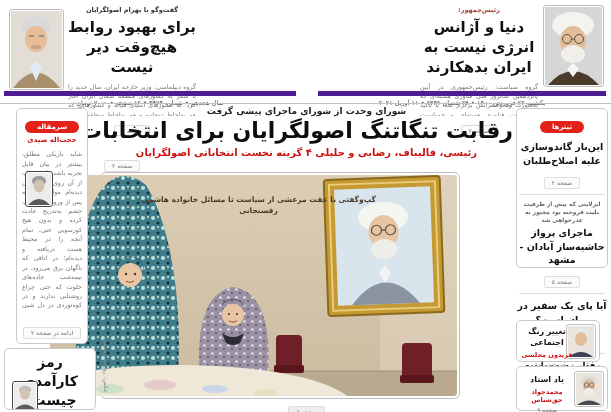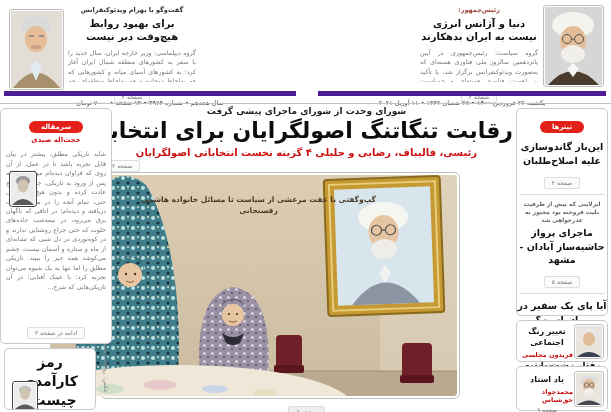--- a/index.html
+++ b/index.html
@@ -4,37 +4,37 @@
 <style>
   html,body{margin:0;padding:0;background:#fff;}
   .page{position:relative;width:611px;height:412px;background:#fff;overflow:hidden;
         font-family:"DejaVu Sans",sans-serif;direction:rtl;}
   .abs{position:absolute;}
   .box{border:1px solid #c9c9c9;border-radius:5px;background:#fff;box-sizing:border-box;}
   .photo-frame{border:1px solid #bdbdbd;border-radius:3px;padding:1px;background:#fff;box-sizing:border-box;}
   .pill{background:#e32119;color:#fff;border-radius:9px;font-size:7px;font-weight:bold;
         padding:2px 12px;display:inline-block;line-height:1.2;}
   .kicker-sm{font-size:6.5px;font-weight:bold;color:#333;text-align:center;line-height:1.35;}
-  .head-md{font-size:10px;font-weight:bold;color:#111;text-align:center;line-height:1.35;}
+  .head-md{font-size:15px;font-weight:bold;color:#111;text-align:center;line-height:1.35;}
   .body-txt{font-size:6.3px;color:#777;text-align:justify;line-height:1.5;}
   .page-tag{font-size:6px;color:#777;border:1px solid #ddd;border-radius:2px;background:#fbfbfb;
             padding:1px 7px;display:inline-block;line-height:1.3;}
   .meta-line{font-size:6.5px;color:#555;border-top:5px solid #4c1d95;padding-top:3px;text-align:center;}
   .author-red{font-size:7px;font-weight:bold;color:#cc1111;text-align:center;}
   .divider-h{border-top:1px solid #ddd;}
   .lead-kicker{font-size:9px;font-weight:bold;color:#222;text-align:center;}
   .lead-head{font-size:22px;font-weight:bold;color:#0d0d0d;text-align:center;white-space:nowrap;
              letter-spacing:-0.3px;line-height:1.1;}
   .lead-sub{font-size:10px;font-weight:bold;color:#cc1111;text-align:center;}
   .ov-kicker{font-size:7.5px;font-weight:bold;color:#4a3a28;text-align:center;line-height:1.4;}
   .ov-head{font-size:16.5px;font-weight:bold;color:#151515;text-align:center;line-height:1.35;}
   .rc-head{font-size:9.5px;font-weight:bold;color:#111;text-align:center;line-height:1.4;}
   .rc-kicker{font-size:5.8px;color:#666;font-weight:bold;text-align:center;line-height:1.4;}
   .col-head{font-size:8px;font-weight:bold;color:#111;text-align:center;line-height:1.4;}
-  .col-author{font-size:6.5px;font-weight:bold;color:#cc1111;}
+  .col-author{font-size:6.5px;font-weight:bold;color:#cc1111;text-align:center;}
   .col-page{font-size:5.8px;color:#777;text-align:center;}
   .credit-vert{writing-mode:vertical-rl;font-size:6px;color:#8a8a8a;letter-spacing:0.5px;}
   .tag-center{text-align:center;}
 </style>
 </head>
 <body>
 
 <div class="page">
 
   <div class="abs" style="left:0;top:0;width:611px;height:103px;">
@@ -46,21 +46,21 @@
         <ellipse cx="25" cy="28" rx="11" ry="13" fill="#e6bd96"></ellipse>
         <rect x="18" y="24" width="5" height="2" fill="#9a8f85"></rect>
           <rect x="28" y="24" width="5" height="2" fill="#9a8f85"></rect>
         <ellipse cx="25" cy="36" rx="5" ry="2" fill="#c7a181"></ellipse>
         <path d="M2,77 Q25,46 49,77 Z" fill="#a8906c"></path>
         <path d="M19,56 L25,50 L31,56 L25,70 Z" fill="#dfeaf2"></path>
       </svg>
     </div>
 
     <div class="abs" style="left:68px;top:6px;width:128px;">
-      <div class="kicker-sm">گفت‌وگو با بهرام ویدئوکنفرانس</div>
+      <div class="kicker-sm">گفت‌وگو با بهرام اصولگرایان</div>
       <div class="head-md" style="margin-top:2px;">برای بهبود روابط هیچ‌وقت دیر نیست</div>
       <div class="body-txt" style="margin-top:4px;height:34px;overflow:hidden;">گروه دیپلماسی: وزیر خارجه ایران، سال جدید را با سفر به کشورهای منطقه شمال ایران آغاز کرد؛ به کشورهای آسیای میانه و کشورهایی که هم به‌لحاظ دوجانبه و هم به‌لحاظ منطقه‌ای، هم به‌لحاظ سیاسی و هم اقتصادی و تجاری مسائل...</div>
       <div class="tag-center" style="margin-top:2px;"><span class="page-tag">صفحه ۲</span></div>
     </div>
 
     <div class="abs meta-line" style="left:4px;top:91px;width:292px;">سال هجدهم  •  شماره ۳۹۷۴  •  ۱۲ صفحه  •  ۷۰۰۰ تومان</div>
 
 
     <div class="abs" style="left:420px;top:6px;width:118px;">
       <div class="kicker-sm" style="color:#a0453a;">رئیس‌جمهور:</div>
@@ -171,21 +171,21 @@
     </svg>
 
     
     <div class="abs ov-kicker" style="left:30px;top:22px;width:255px;">گپ‌وگفتی با عفت مرعشی از سیاست تا مسائل خانواده هاشمی رفسنجانی</div>
     <div class="abs credit-vert" style="left:2px;top:150px;height:70px;">عکس: روح‌اله رستمی</div>
   </div>
   <div class="abs tag-center" style="left:270px;top:399px;width:73px;">
     <span class="page-tag" style="background:#eee;">صفحه ۶</span>
   </div>
 
-  <div class="abs box" style="left:0;top:108px;width:112px;height:236px;padding:5px 5px 4px;">
+  <div class="abs box" style="left:16px;top:108px;width:72px;height:236px;padding:5px 5px 4px;">
     <div class="tag-center"><span class="pill">سرمقاله</span></div>
     <div class="author-red" style="margin-top:3px;">حجت‌اله صیدی</div>
     <div style="margin-top:5px;overflow:hidden;height:160px;">
       <span class="abs photo-frame" style="left:8px;top:62px;width:28px;height:36px;border-color:#444;">
         <svg width="24" height="32" viewBox="0 0 24 32">
           <rect width="24" height="32" fill="#ececec"></rect>
           <ellipse cx="12" cy="8" rx="7" ry="5" fill="#9a9a9a"></ellipse>
           <ellipse cx="12" cy="13" rx="5.5" ry="6.5" fill="#d2c4b2"></ellipse>
           <path d="M1,32 Q12,20 23,32 Z" fill="#5a5a5a"></path>
         </svg>
@@ -204,21 +204,21 @@
       <svg width="22" height="26" viewBox="0 0 22 26">
         <rect width="22" height="26" fill="#ececec"></rect>
         <ellipse cx="11" cy="7" rx="6" ry="4" fill="#bdbdbd"></ellipse>
         <ellipse cx="11" cy="11" rx="5" ry="5.5" fill="#d2c4b2"></ellipse>
         <path d="M1,26 Q11,17 21,26 Z" fill="#5a5a5a"></path>
       </svg>
     </span>
     <div class="body-txt" style="margin-top:3px;padding-right:0;padding-left:26px;direction:rtl;">بارها شنیده‌ایم که گفته می‌شود دولت روحانی سیاست‌های نئولیبرال دارد و مشکلات کشور ناشی از نگاه نئولیبرالی است و سیاست‌های تعدیل ساختاری به معیشت مردم آسیب زده است. مقصود از این سخن آن است که...</div>
   </div>
 
-  <div class="abs box" style="left:516px;top:108px;width:92px;height:208px;padding:5px 0;">
+  <div class="abs box" style="left:516px;top:108px;width:92px;height:160px;padding:5px 0;">
     <div class="tag-center"><span class="pill">تیترها</span></div>
 
     <div style="margin-top:7px;">
       <div class="rc-head">این‌بار گاندوسازی علیه اصلاح‌طلبان</div>
       <div class="tag-center" style="margin-top:3px;"><span class="page-tag">صفحه ۲</span></div>
     </div>
     <div class="divider-h" style="margin:5px 2px;"></div>
 
     <div>
       <div class="rc-kicker">ایرلاینی که بیش از ظرفیت بلیت فروخته بود مجبور به عذرخواهی شد</div>
@@ -232,21 +232,21 @@
       <div class="tag-center" style="margin-top:3px;"><span class="page-tag">صفحه ۲</span></div>
     </div>
     <div class="divider-h" style="margin:5px 2px;"></div>
 
     <div>
       <div class="rc-head" style="font-size:9px;">رفتار زشت با تیم ملی فوتبال ایران</div>
       <div class="tag-center" style="margin-top:3px;"><span class="page-tag">صفحه ۱۱</span></div>
     </div>
   </div>
 
-  <div class="abs box" style="left:516px;top:320px;width:92px;height:42px;">
+  <div class="abs box" style="left:516px;top:320px;width:84px;height:42px;">
     <span class="abs photo-frame" style="right:3px;top:3px;width:30px;height:35px;">
       <svg width="26" height="31" viewBox="0 0 26 31">
         <rect width="26" height="31" fill="#e9e5de"></rect>
         <ellipse cx="13" cy="8" rx="8" ry="5.5" fill="#e8e8e8"></ellipse>
         <ellipse cx="13" cy="13" rx="6" ry="7" fill="#e3bd9a"></ellipse>
         <path d="M1,31 Q13,21 25,31 Z" fill="#3c4454"></path>
       </svg>
     </span>
     <div class="abs" style="left:4px;top:5px;width:52px;">
       <div class="col-head">تغییر رنگ اجتماعی</div>

